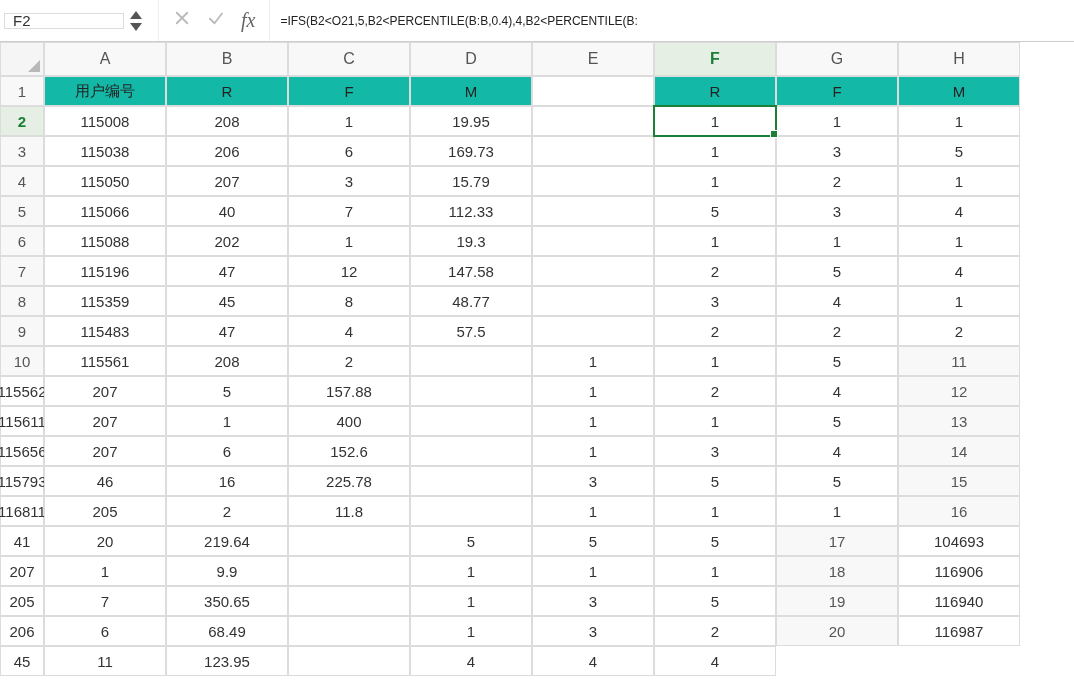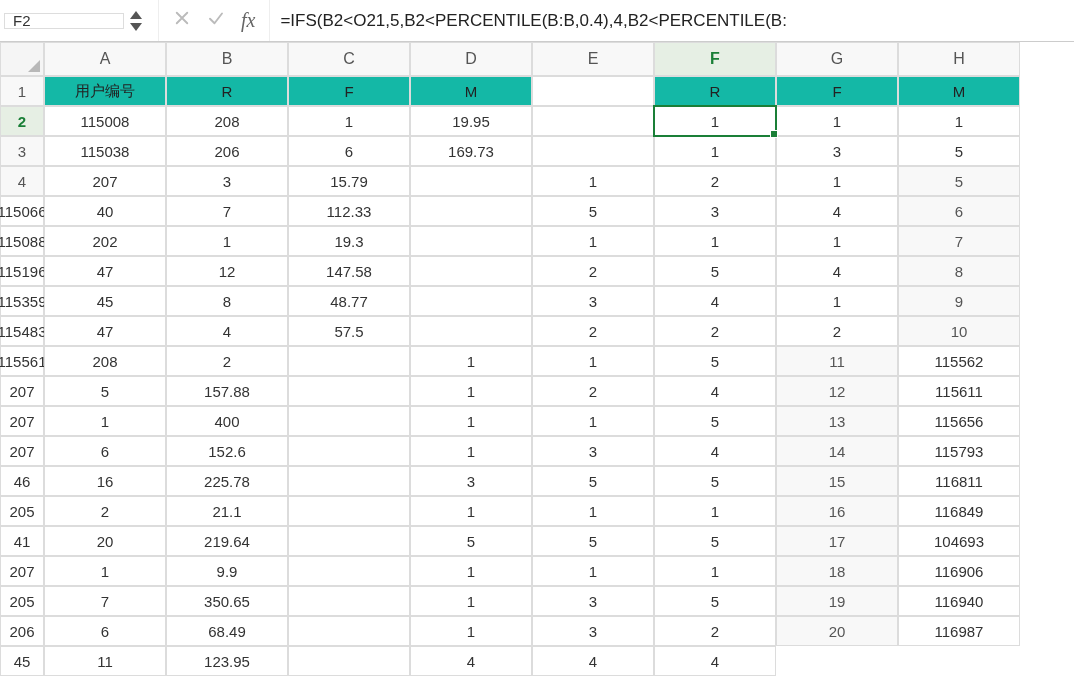--- a/index.html
+++ b/index.html
@@ -58,21 +58,21 @@
   }
   .fb-icons .fx {
     font-style: italic;
     font-family: "Times New Roman", serif;
     color: #666;
     font-size: 20px;
   }
   .formula-input {
     flex: 1;
     padding: 0 10px;
-    font-size: 17px;
+    font-size: 12px;
     color: #222;
     white-space: nowrap;
     overflow: hidden;
   }
   .grid {
     display: grid;
     grid-template-columns: 44px 122px 122px 122px 122px 122px 122px 122px 122px;
     border-collapse: collapse;
   }
   .corner, .colhdr, .rowhdr, .cell {
@@ -181,20 +181,21 @@
     <div class="rowhdr">3</div>
     <div class="cell">115038</div>
     <div class="cell">206</div>
     <div class="cell">6</div>
     <div class="cell">169.73</div>
     <div class="cell"></div>
     <div class="cell">1</div>
     <div class="cell">3</div>
     <div class="cell">5</div>
     <div class="rowhdr">4</div>
+    <div class="cell">115050</div>
     <div class="cell">207</div>
     <div class="cell">3</div>
     <div class="cell">15.79</div>
     <div class="cell"></div>
     <div class="cell">1</div>
     <div class="cell">2</div>
     <div class="cell">1</div>
     <div class="rowhdr">5</div>
     <div class="cell">115066</div>
     <div class="cell">40</div>
@@ -281,27 +282,26 @@
     <div class="cell">16</div>
     <div class="cell">225.78</div>
     <div class="cell"></div>
     <div class="cell">3</div>
     <div class="cell">5</div>
     <div class="cell">5</div>
     <div class="rowhdr">15</div>
     <div class="cell">116811</div>
     <div class="cell">205</div>
     <div class="cell">2</div>
-    <div class="cell">21.1</div>
+    <div class="cell">11.8</div>
     <div class="cell"></div>
     <div class="cell">1</div>
     <div class="cell">1</div>
     <div class="cell">1</div>
     <div class="rowhdr">16</div>
-    <div class="cell">116849</div>
     <div class="cell">41</div>
     <div class="cell">20</div>
     <div class="cell">219.64</div>
     <div class="cell"></div>
     <div class="cell">5</div>
     <div class="cell">5</div>
     <div class="cell">5</div>
     <div class="rowhdr">17</div>
     <div class="cell">104693</div>
     <div class="cell">207</div>

